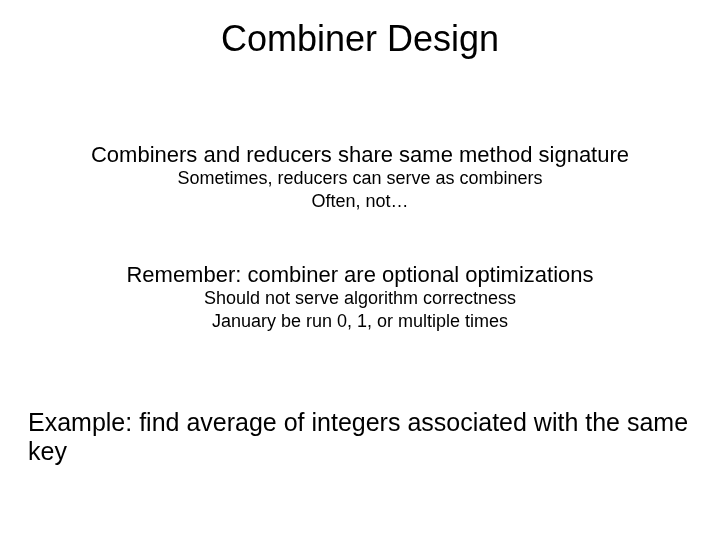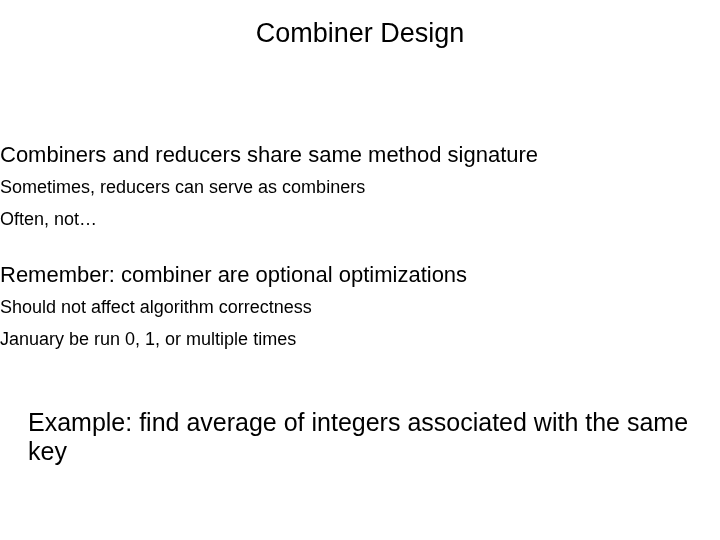--- a/index.html
+++ b/index.html
@@ -17,39 +17,39 @@
     width: 720px;
     height: 540px;
     box-sizing: border-box;
   }
   .title {
     position: absolute;
     top: 18px;
     left: 0;
     width: 100%;
     text-align: center;
-    font-size: 27px;
+    font-size: 36px;
     font-weight: 400;
   }
   .block {
     position: absolute;
     left: 0;
     width: 100%;
-    text-align: left;
+    text-align: center;
   }
   .lead {
     font-size: 22px;
     font-weight: 400;
     line-height: 1.15;
   }
   .sub {
     font-size: 18px;
     font-weight: 400;
     line-height: 1.2;
-    margin-top: 10px;
+    margin-top: 1px;
   }
   .example {
     position: absolute;
     left: 28px;
     width: 664px;
     text-align: left;
     font-size: 25px;
     font-weight: 400;
   }
   #b1 { top: 142px; }
@@ -64,19 +64,19 @@
   <div class="title">Combiner Design</div>
 
   <div id="b1" class="block">
     <div class="lead">Combiners and reducers share same method signature</div>
     <div class="sub">Sometimes, reducers can serve as combiners</div>
     <div class="sub">Often, not…</div>
   </div>
 
   <div id="b2" class="block">
     <div class="lead">Remember: combiner are optional optimizations</div>
-    <div class="sub">Should not affect algorithm correctness</div>
+    <div class="sub">Should not serve algorithm correctness</div>
     <div class="sub">January be run 0, 1, or multiple times</div>
   </div>
 
   <div id="ex" class="example">Example: find average of integers associated with the same key</div>
 
 </div>
 
 </body></html>

